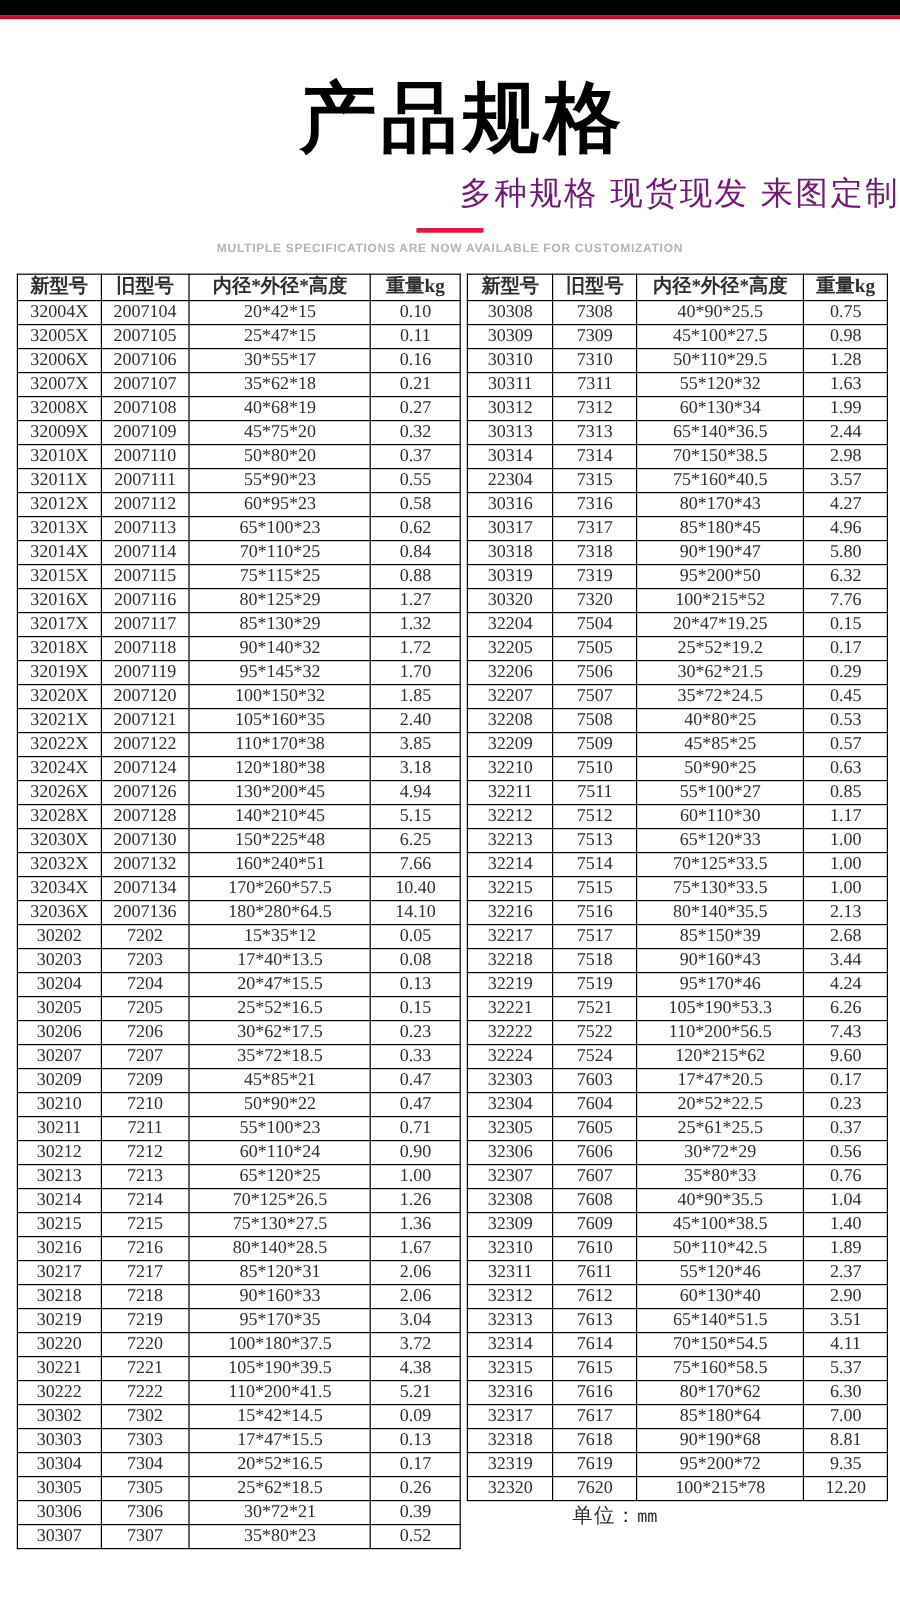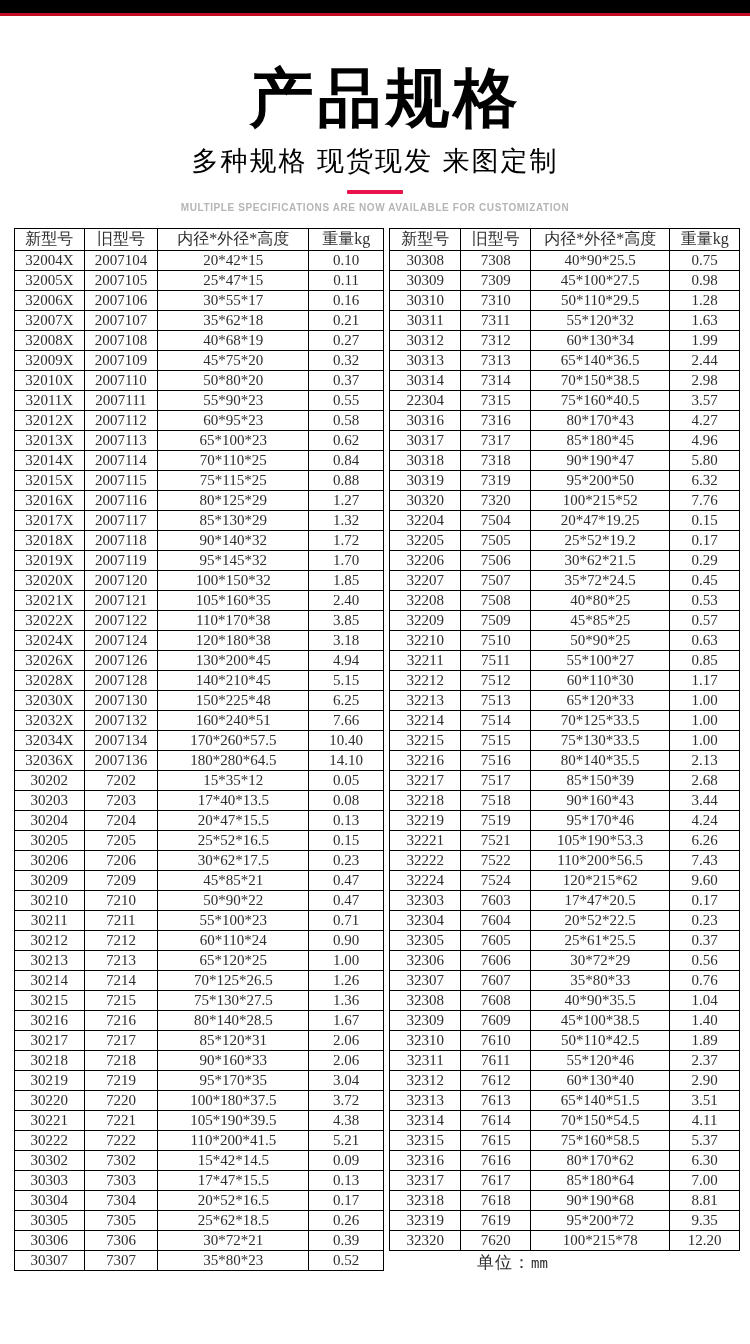--- a/index.html
+++ b/index.html
@@ -14,22 +14,23 @@
   .hero{text-align:center;}
   .hero-title{
     margin-top:46px;
     font-size:64px;font-weight:900;color:#000000;
     letter-spacing:4px;line-height:1.15;
     font-family:"Liberation Sans",sans-serif;
     padding-left:21px;
   }
   .hero-subtitle{
     margin-top:7px;
-    font-size:27px;font-weight:400;color:#000000;
+    font-size:27px;font-weight:400;color:#701a75;
     letter-spacing:2px;
+    text-align:right;
   }
   .hero-underline{
     width:56px;height:4px;background:#e8134a;
     margin:11px auto 0 auto;border-radius:1px;
   }
   .hero-caption{
     margin-top:8px;
     font-size:10px;color:#b5b5b5;font-weight:bold;
     letter-spacing:0.6px;
   }
@@ -47,21 +48,21 @@
   }
   table.spec-table th,
   table.spec-table td{
     border:1.5px solid #000000;
     text-align:center;vertical-align:middle;
     padding:0;height:19px;
     font-size:15px;line-height:1;
     overflow:hidden;white-space:nowrap;
   }
   table.spec-table th{
-    font-size:16px;font-weight:400;height:21px;
+    font-size:16px;font-weight:700;height:21px;
   }
   
   .t-left  col.c1{width:70px;} .t-left  col.c2{width:74px;} .t-left  col.c3{width:152px;} .t-left  col.c4{width:75px;}
   .t-right col.c1{width:72px;} .t-right col.c2{width:70px;} .t-right col.c3{width:140px;} .t-right col.c4{width:70px;}
 
   .unit-note{
     padding-left:88px;
     font-family:"Liberation Serif","DejaVu Serif",serif;
     font-size:17px;color:#2e2e2e;letter-spacing:1px;
   }
@@ -280,20 +281,26 @@
             <td>25*52*16.5</td>
             <td>0.15</td>
           </tr>
           <tr>
             <td>30206</td>
             <td>7206</td>
             <td>30*62*17.5</td>
             <td>0.23</td>
           </tr>
           <tr>
+            <td>30207</td>
+            <td>7207</td>
+            <td>35*72*18.5</td>
+            <td>0.33</td>
+          </tr>
+          <tr>
             <td>30209</td>
             <td>7209</td>
             <td>45*85*21</td>
             <td>0.47</td>
           </tr>
           <tr>
             <td>30210</td>
             <td>7210</td>
             <td>50*90*22</td>
             <td>0.47</td>

